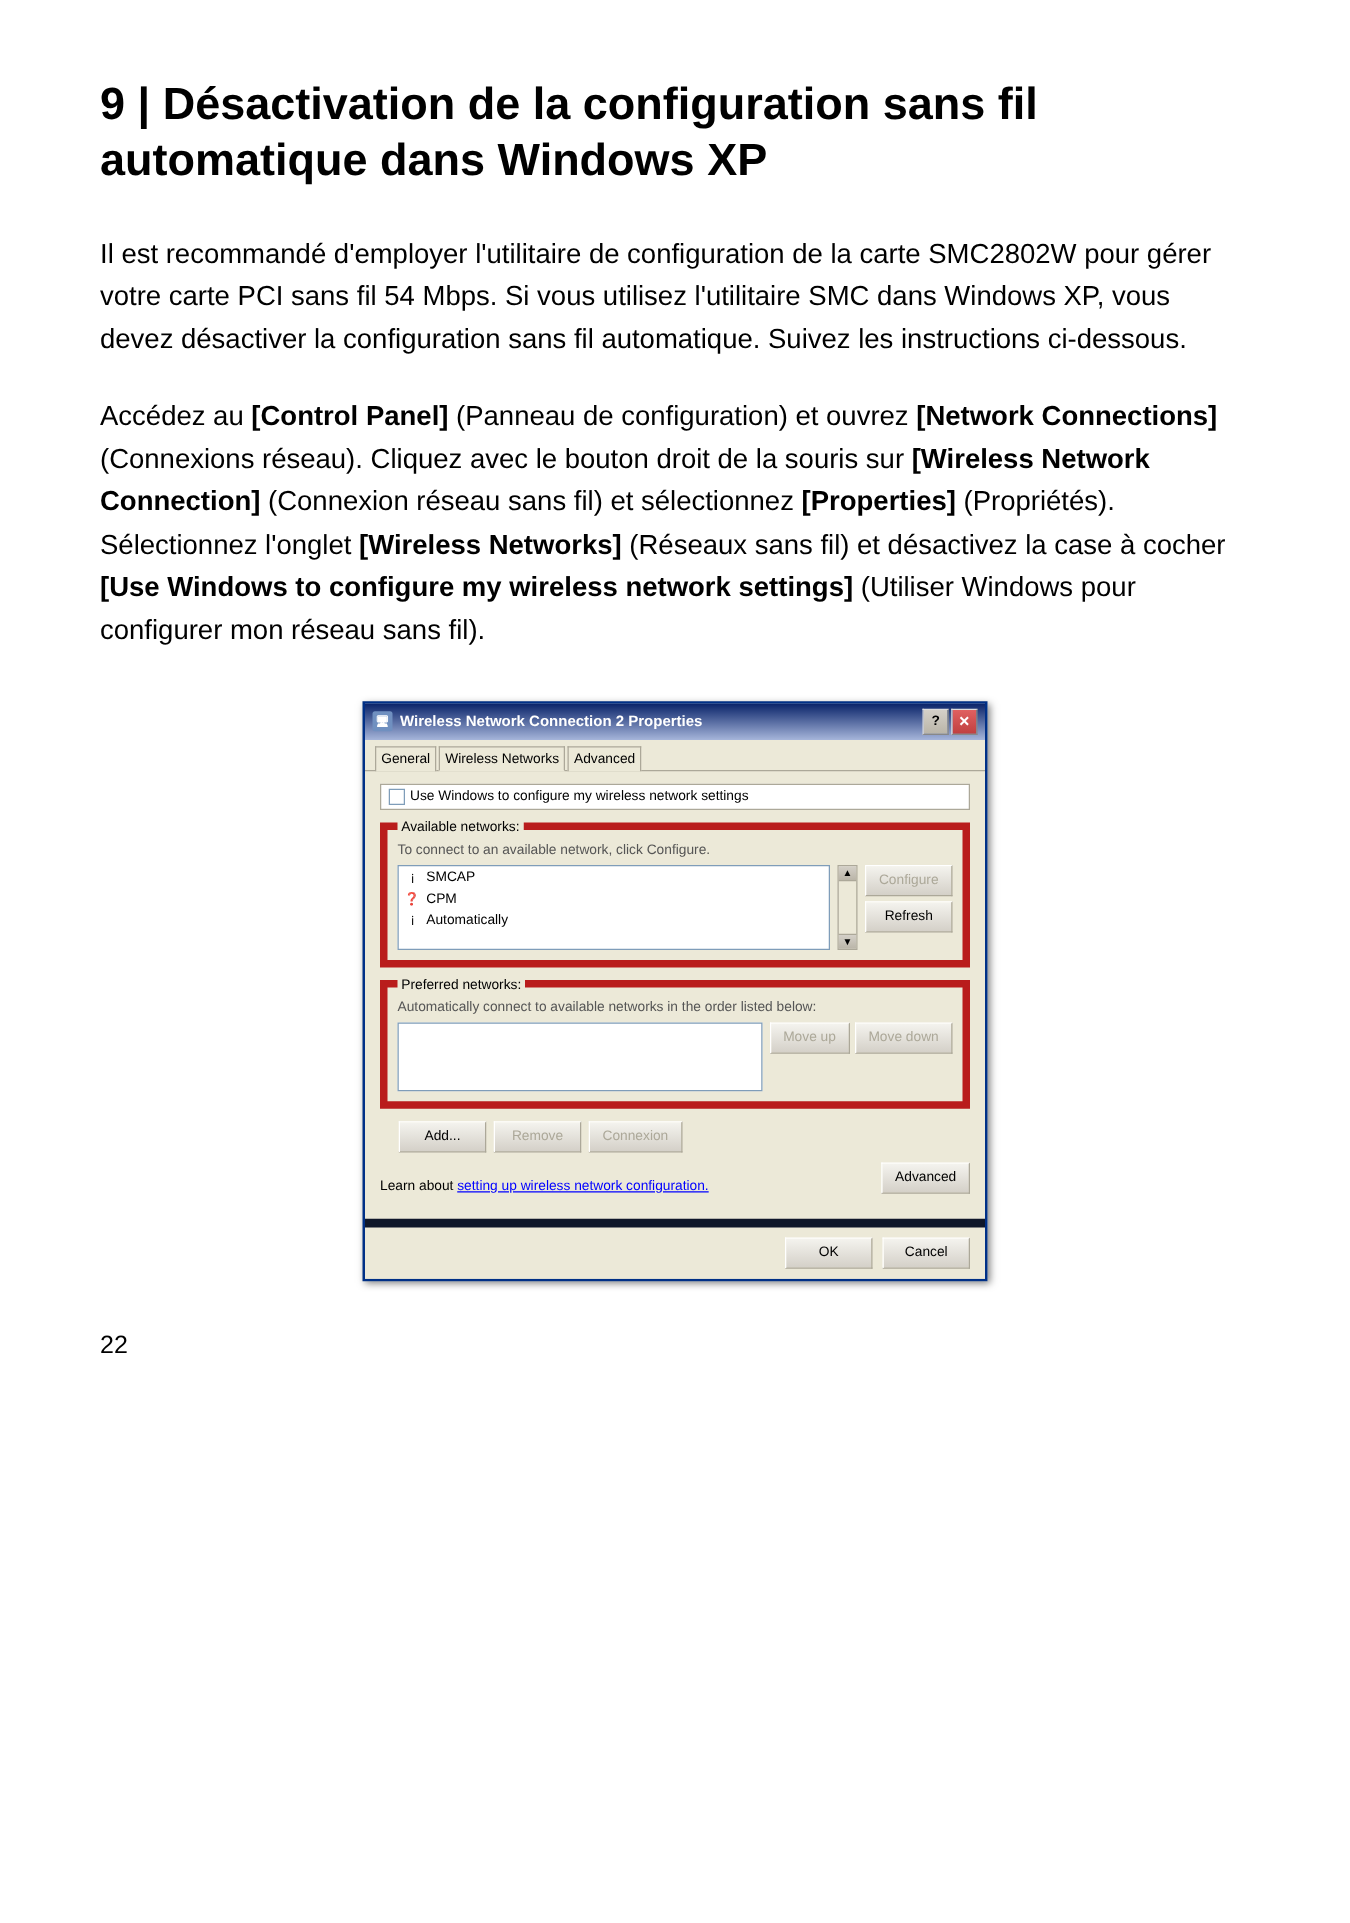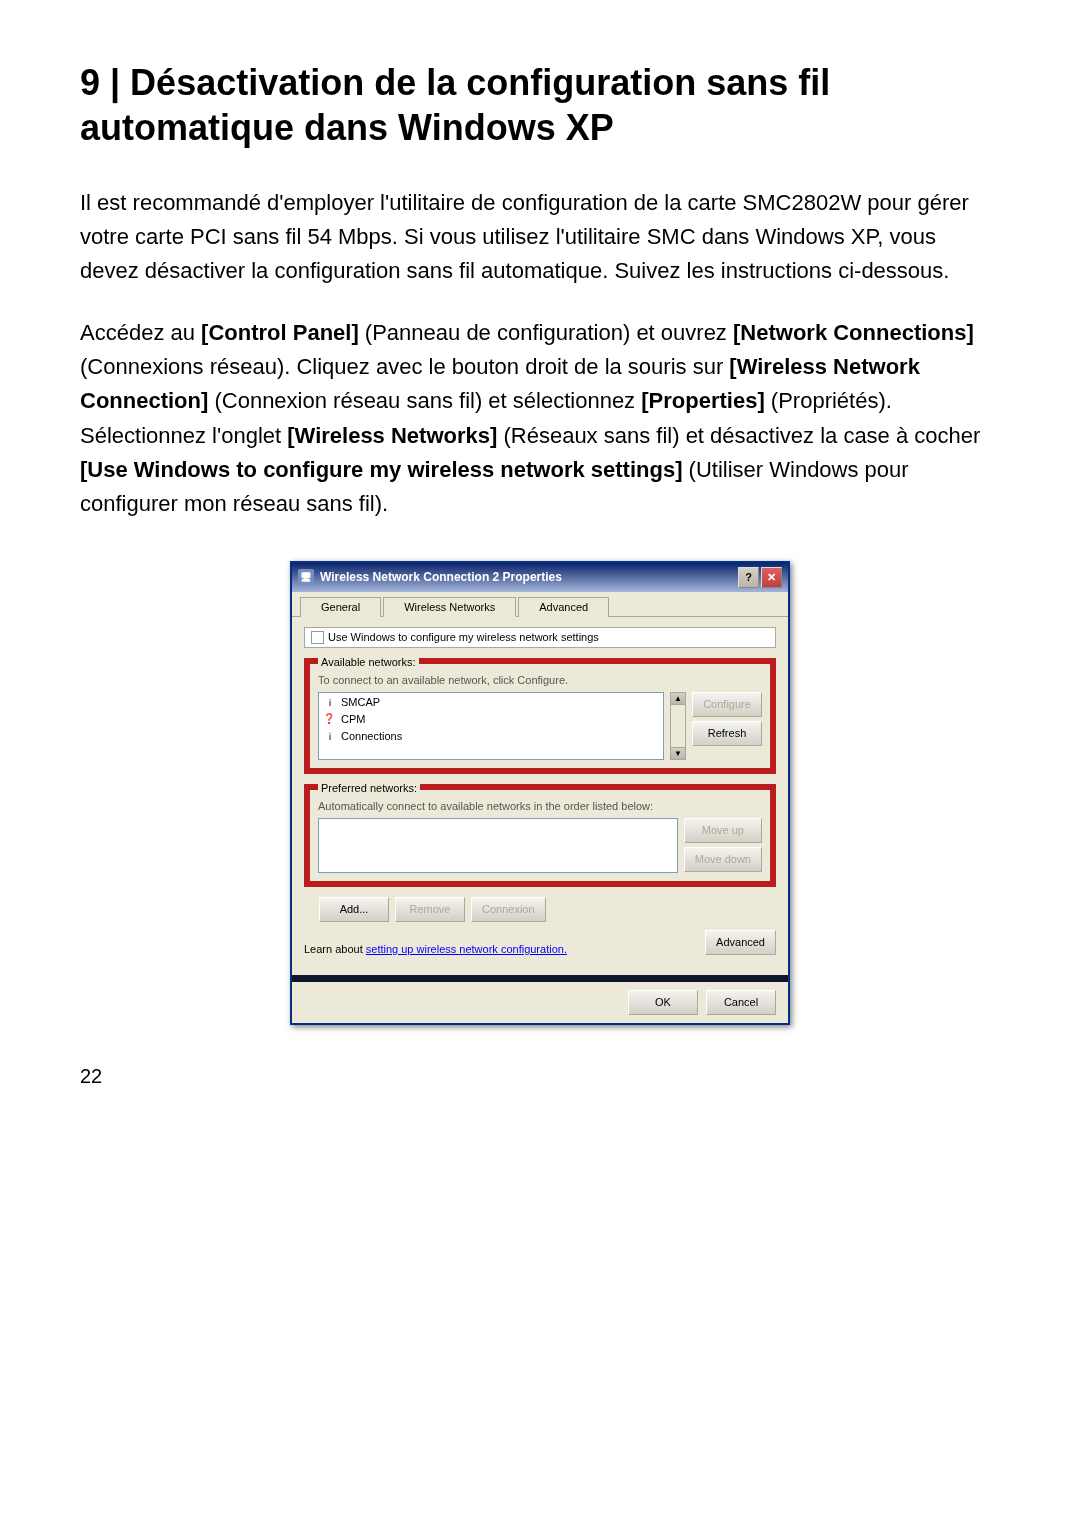--- a/index.html
+++ b/index.html
@@ -104,21 +104,21 @@
     
     .dialog-tabs {
       display: flex;
       padding: 4px 8px 0 8px;
       background: #ece9d8;
       border-bottom: 1px solid #aca899;
       gap: 2px;
     }
 
     .tab {
-      padding: 3px 20px;
+      padding: 3px 4px;
       background: #ece9d8;
       border: 1px solid #aca899;
       border-bottom: none;
       font-size: 11px;
       cursor: pointer;
       position: relative;
       top: 1px;
     }
 
     .tab.active {
@@ -250,21 +250,21 @@
     
     .preferred-list {
       flex: 1;
       height: 55px;
       border: 1px solid #7f9db9;
       background: #fff;
     }
 
     .preferred-buttons {
       display: flex;
-      flex-direction: column;
+      flex-direction: row;
       gap: 4px;
     }
 
     
     .xp-button {
       background: linear-gradient(to bottom, #f4f3ee, #d4d0c8);
       border: 1px solid #aca899;
       border-top-color: #fff;
       border-left-color: #fff;
       font-size: 11px;
@@ -376,21 +376,21 @@
               <div class="network-item">
                 <span class="net-icon">ℹ</span>
                 <span>SMCAP</span>
               </div>
               <div class="network-item">
                 <span class="net-icon">❓</span>
                 <span>CPM</span>
               </div>
               <div class="network-item">
                 <span class="net-icon">ℹ</span>
-                <span>Connections</span>
+                <span>Automatically</span>
               </div>
             </div>
             <div class="list-scrollbar">
               <div class="scroll-arrow">▲</div>
               <div class="scroll-arrow scroll-arrow-down">▼</div>
             </div>
             <div class="list-buttons">
               <button class="xp-button disabled">Configure</button>
               <button class="xp-button">Refresh</button>
             </div>

